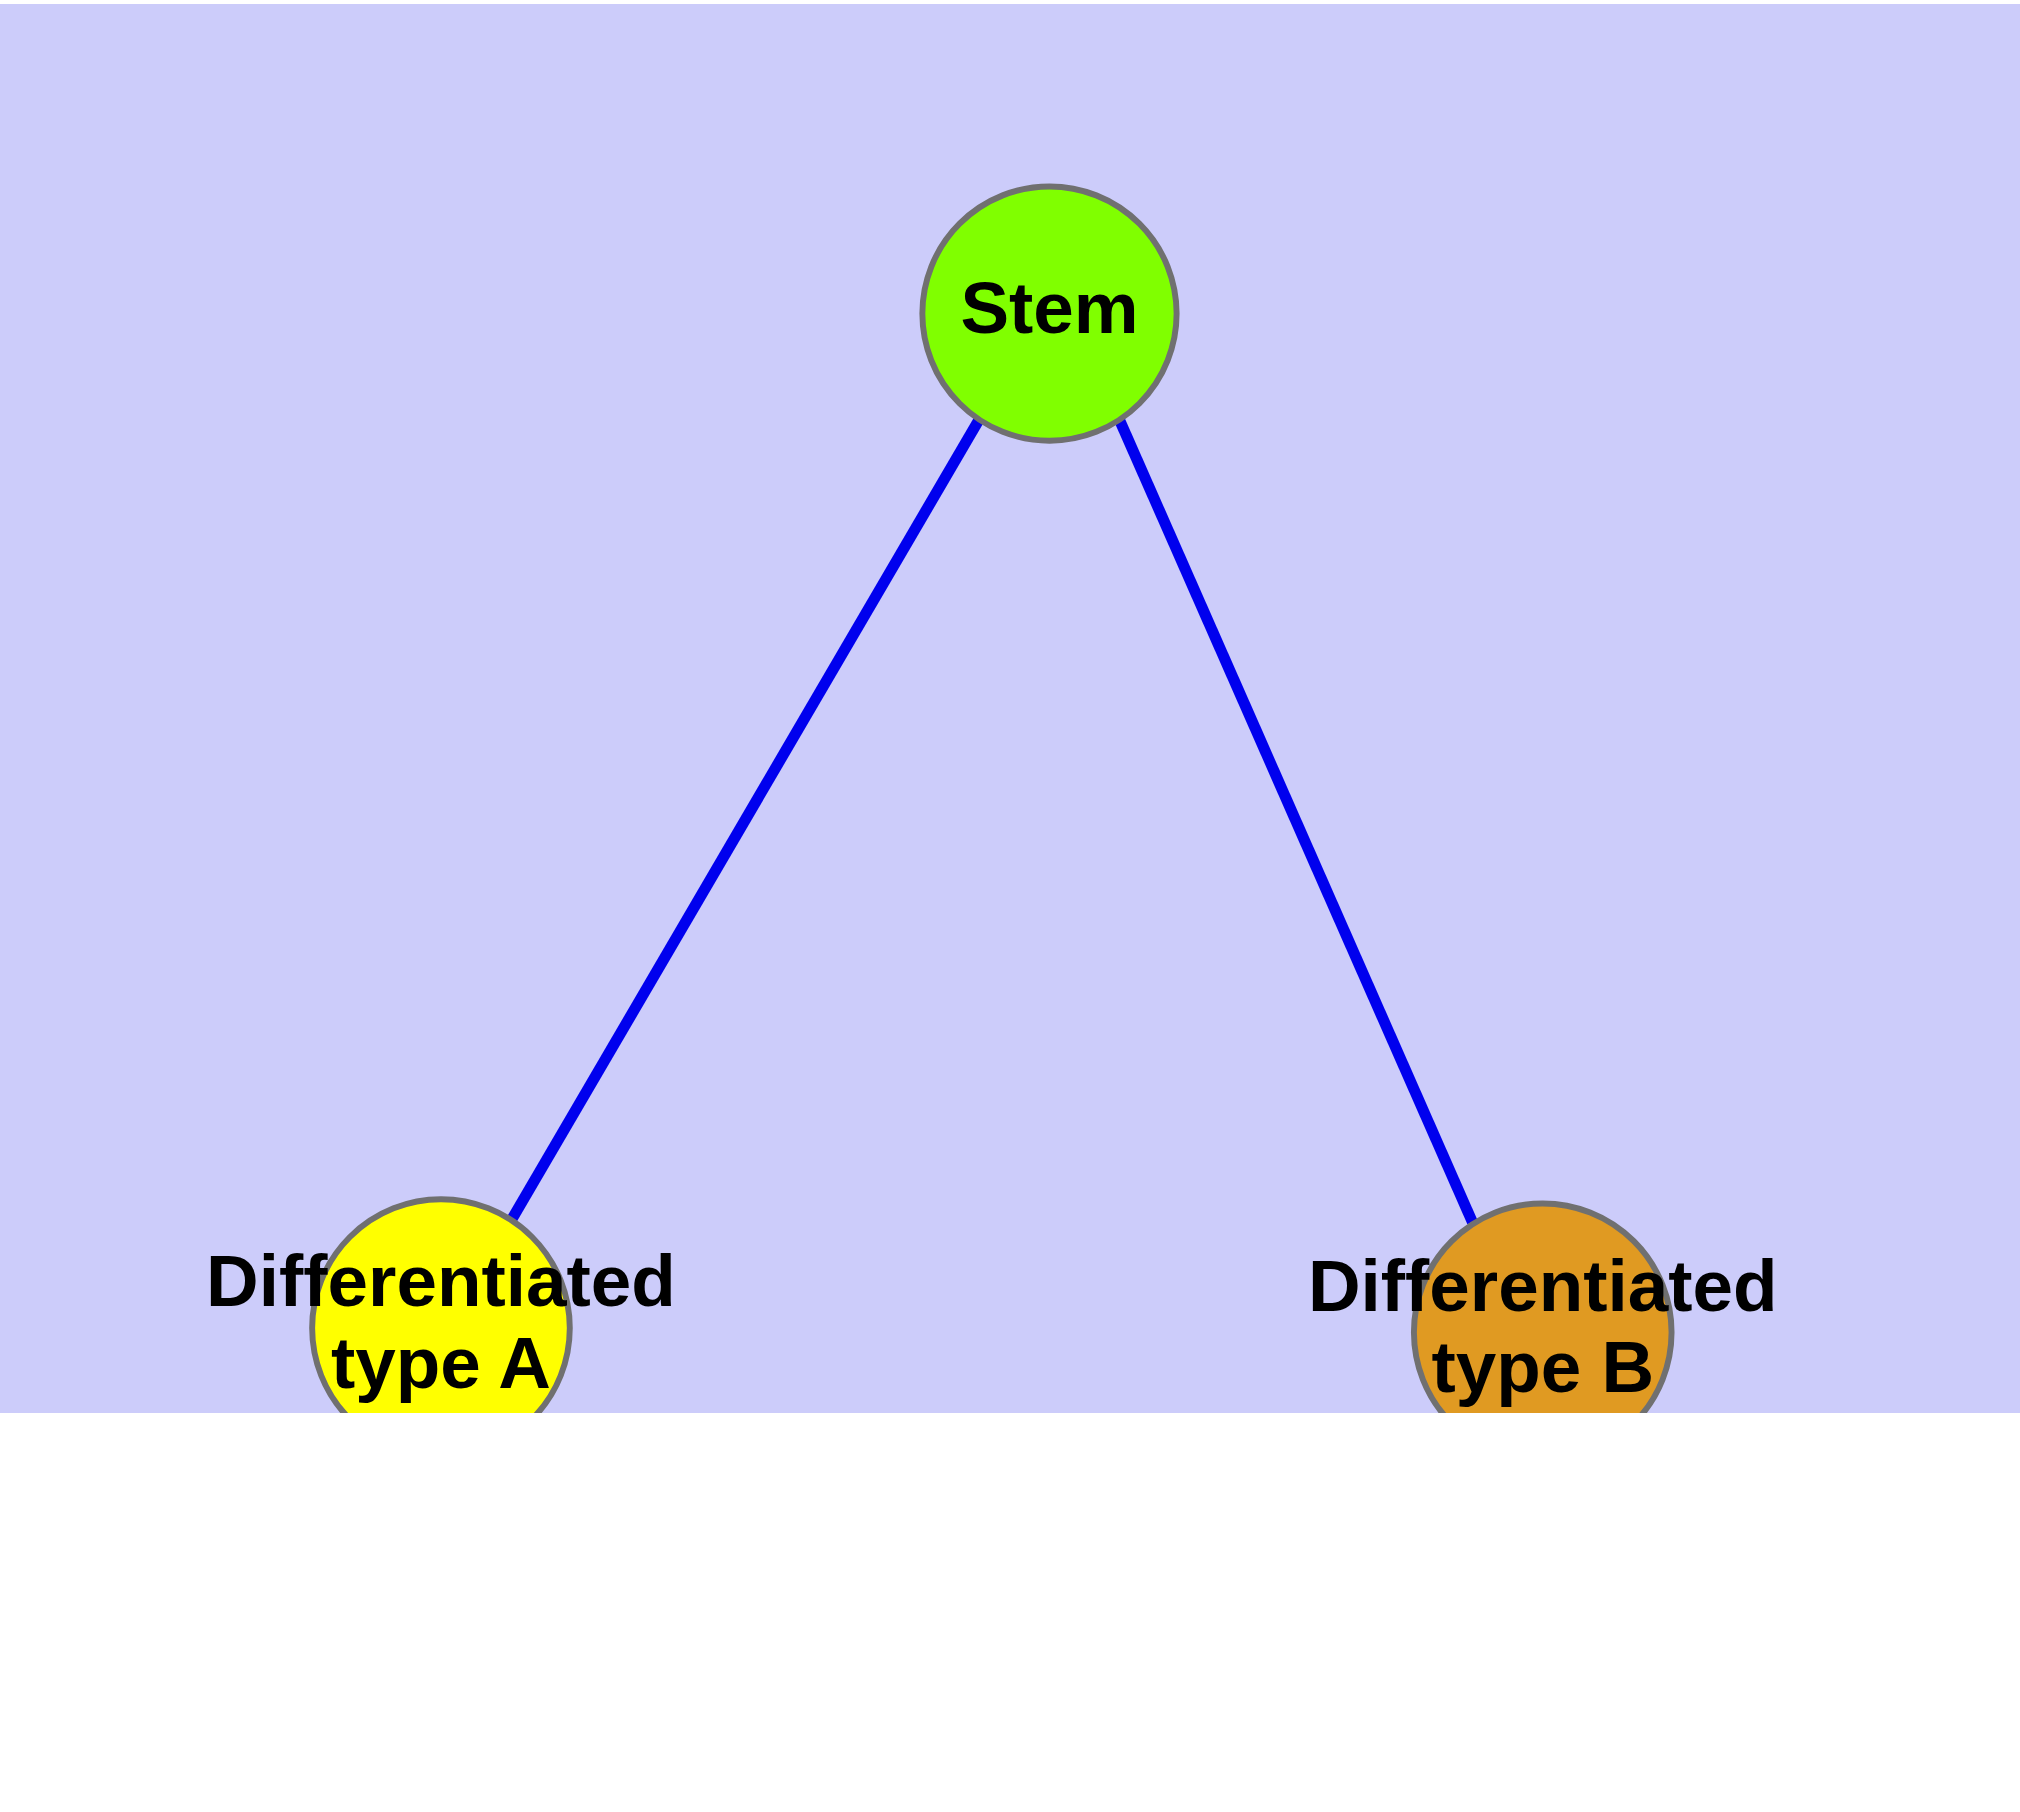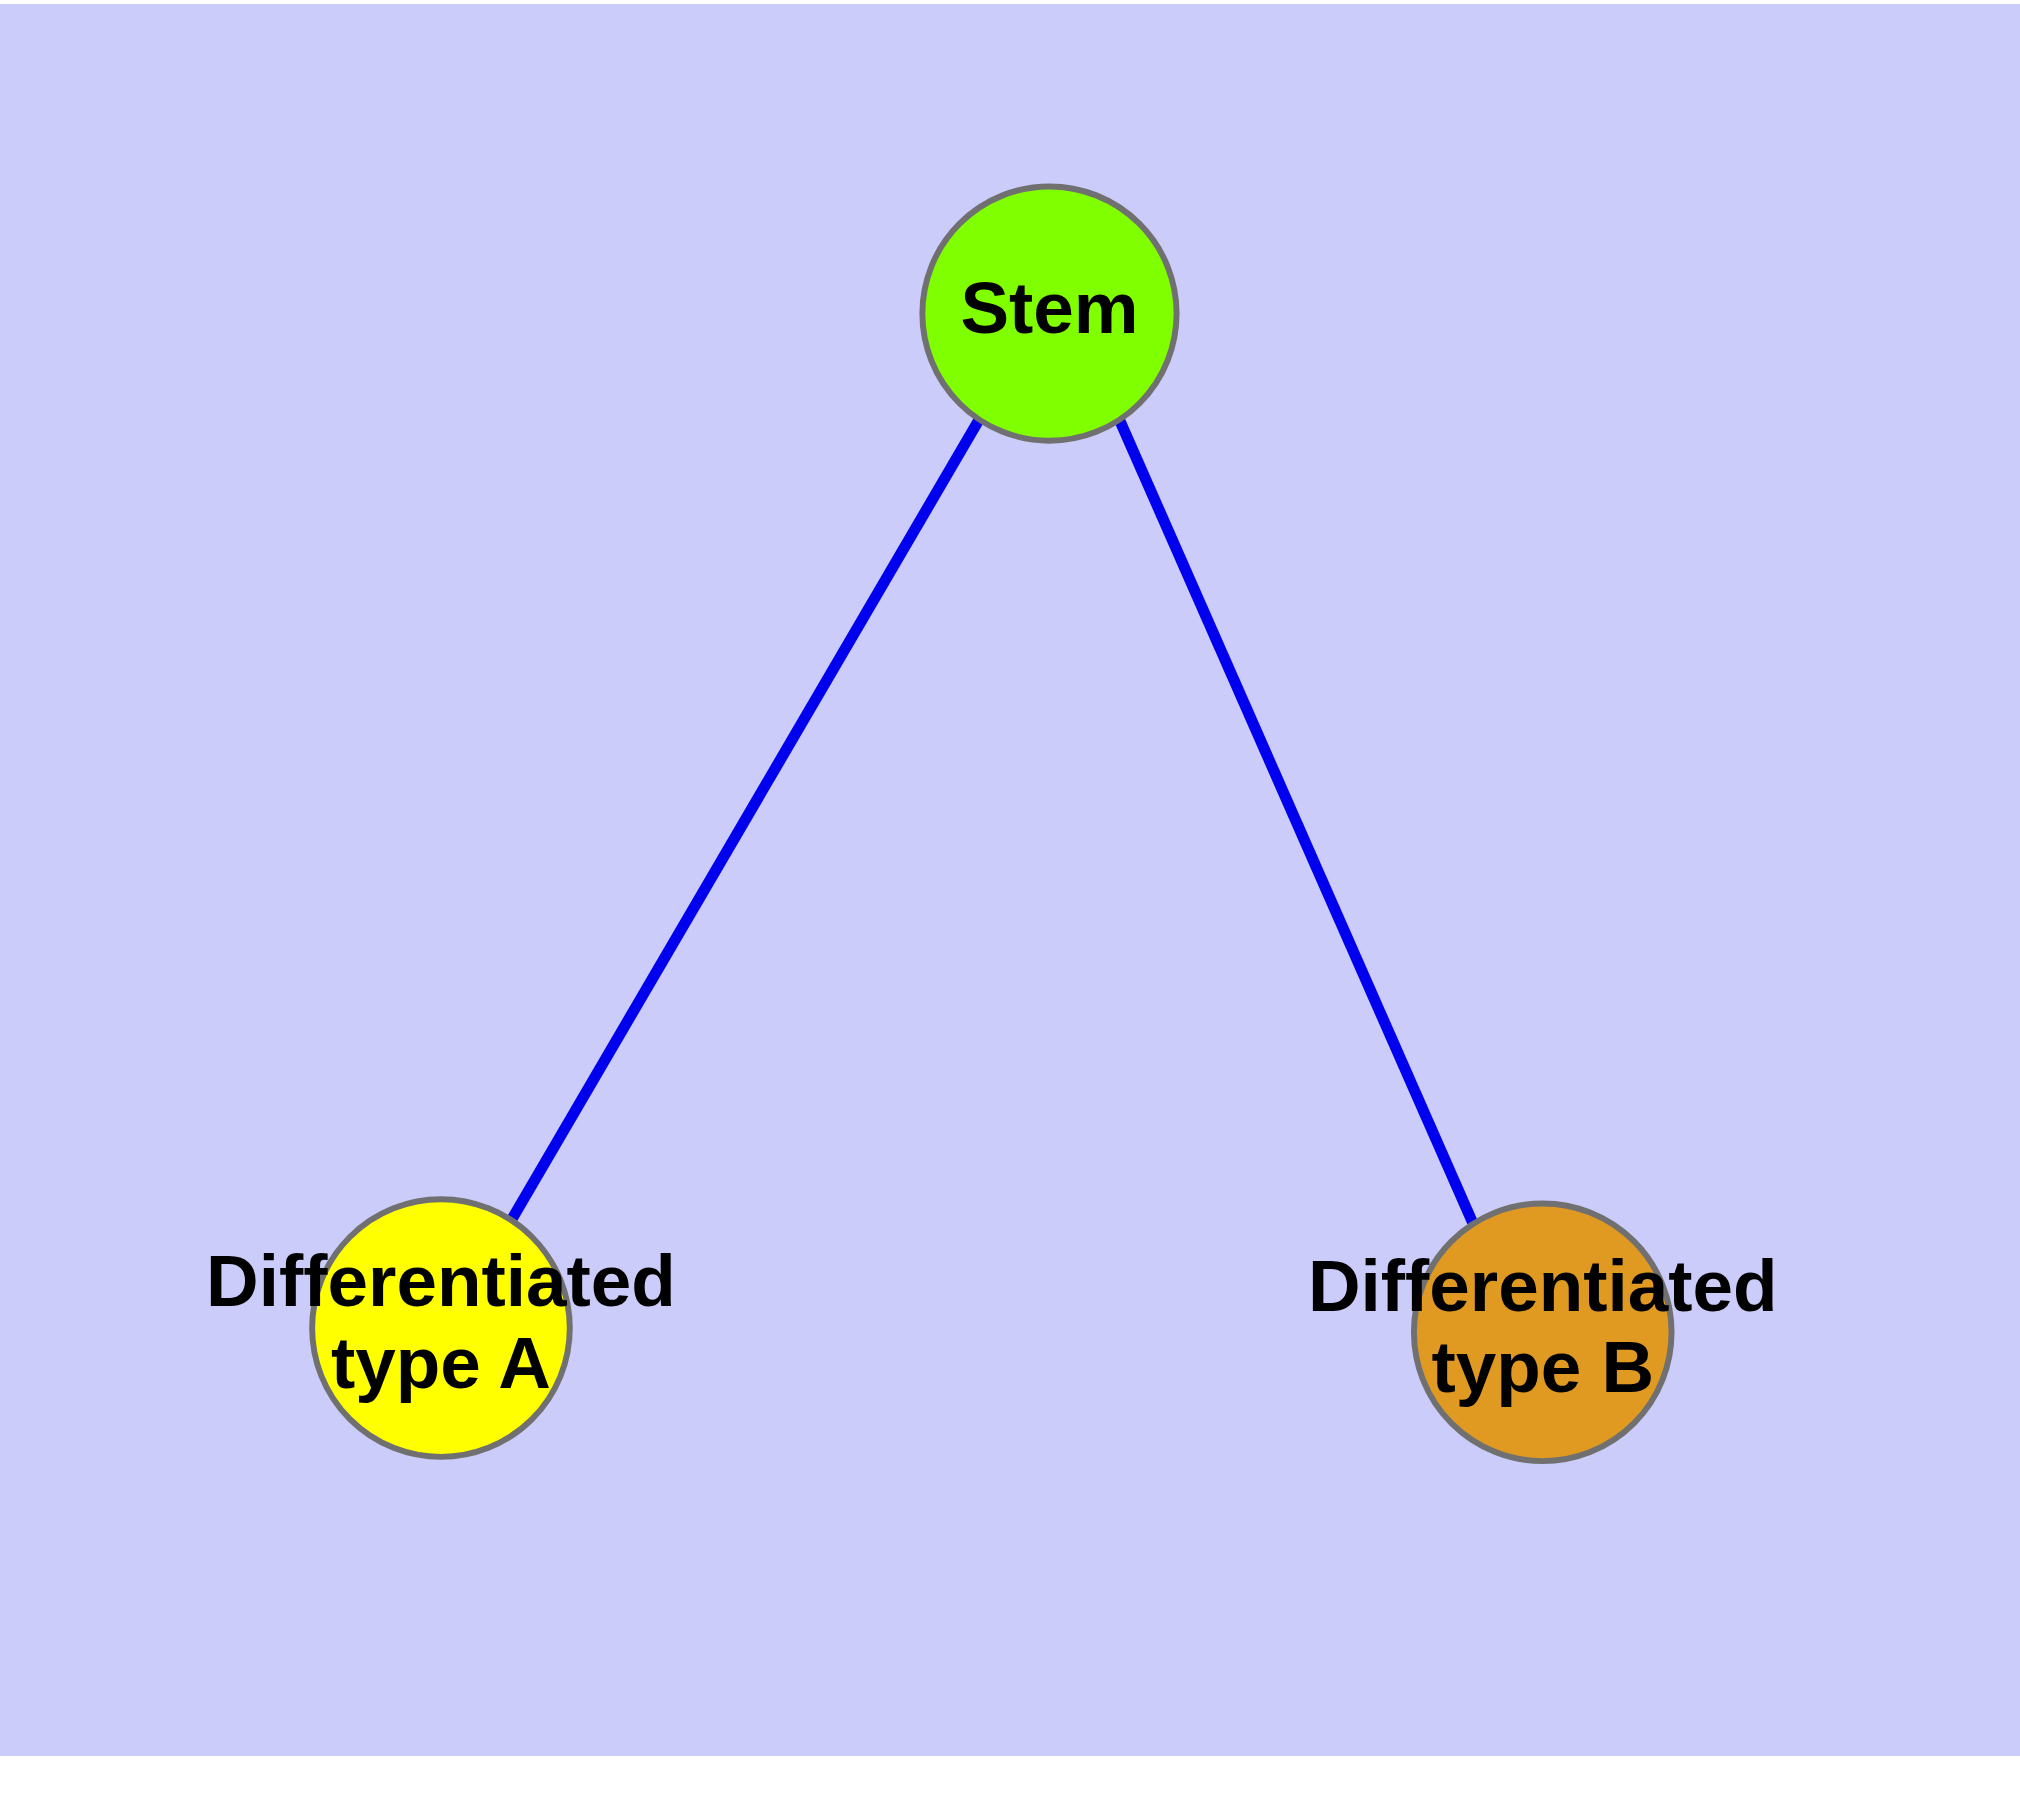--- a/index.html
+++ b/index.html
@@ -3,21 +3,21 @@
 <meta charset="utf-8">
 <style>
   html, body {
     margin: 0;
     padding: 0;
     background: #ffffff;
   }
   #canvas {
     position: relative;
     width: 2021px;
-    height: 1756px;
+    height: 1413px;
     background: #ffffff;
     overflow: hidden;
     font-family: "Liberation Sans", sans-serif;
   }
   #plot-bg {
     position: absolute;
     left: 0;
     top: 4.2px;
     width: 2021px;
     height: 1808px;

